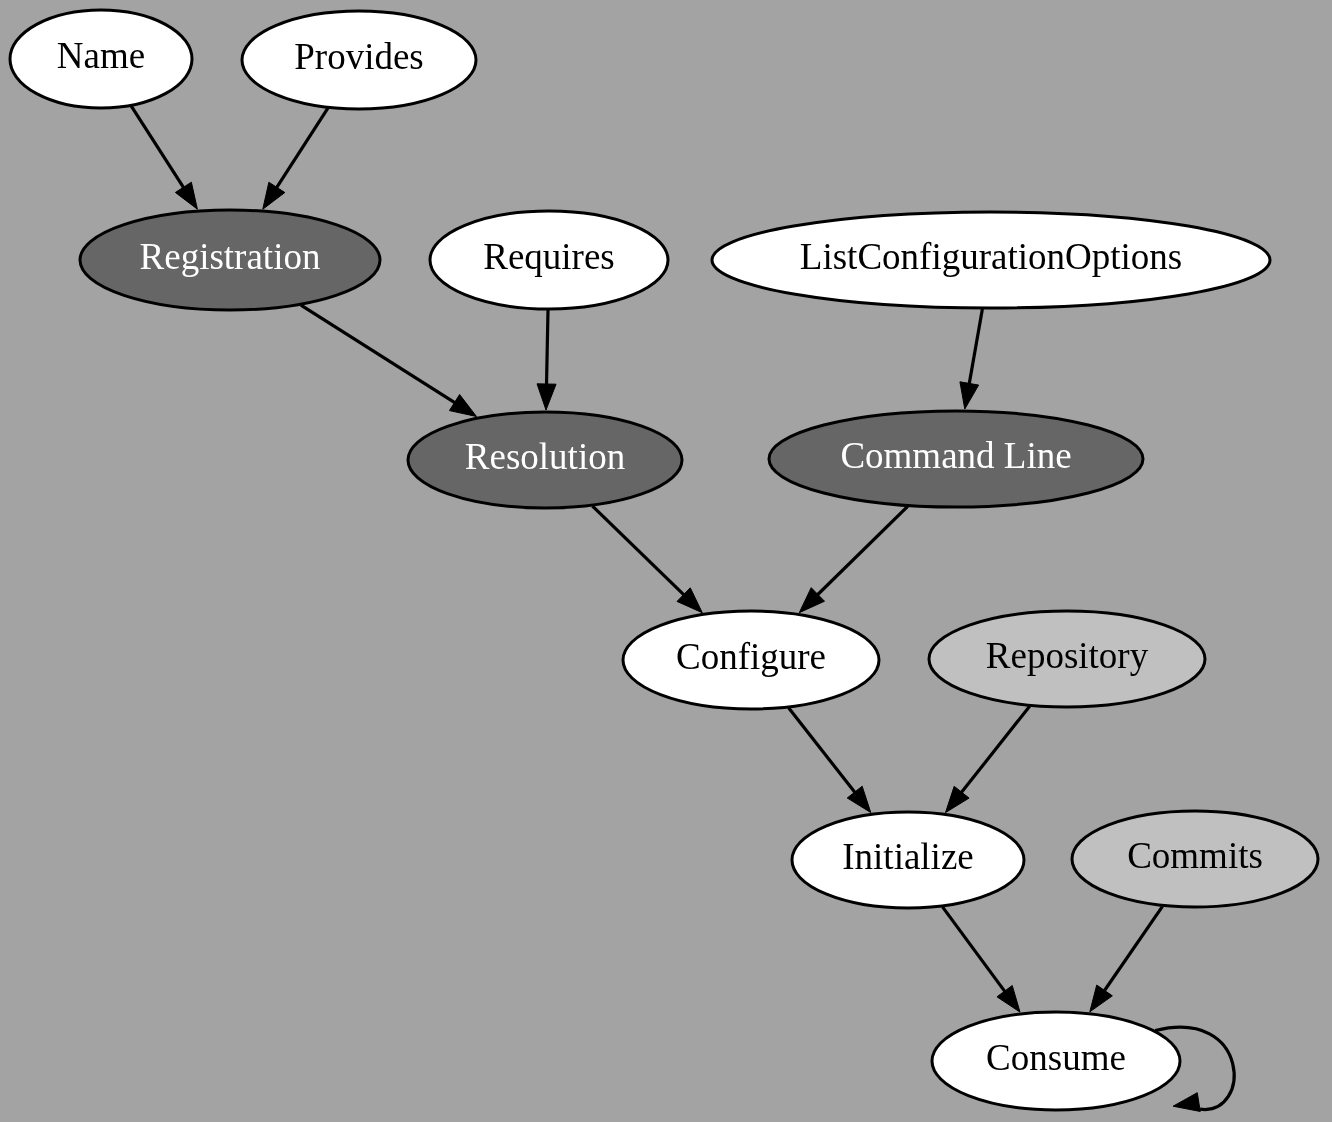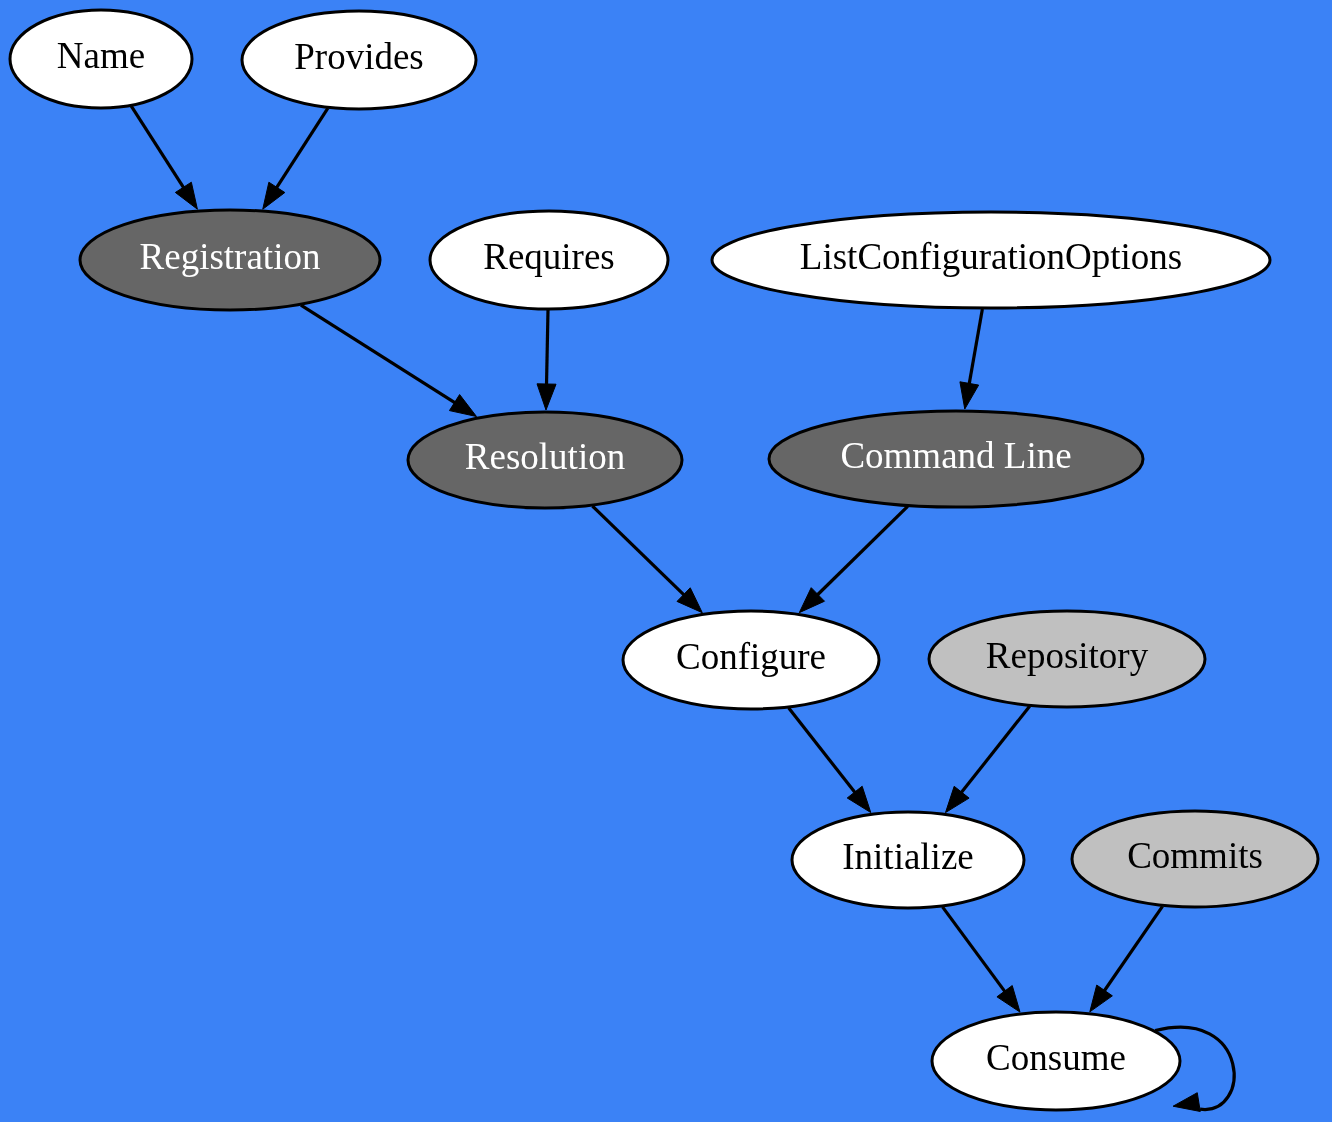--- a/index.html
+++ b/index.html
@@ -10,21 +10,21 @@
   body {
     width: 1332px;
     height: 1122px;
     font-family: "Liberation Serif", "DejaVu Serif", serif;
     overflow: hidden;
   }
   #graph-canvas {
     position: relative;
     width: 1332px;
     height: 1122px;
-    background: #3b82f6;
+    background: #a3a3a3;
   }
   #graph-svg {
     position: absolute;
     left: 0;
     top: 0;
     width: 1332px;
     height: 1122px;
     display: block;
   }
   .node-ellipse {

